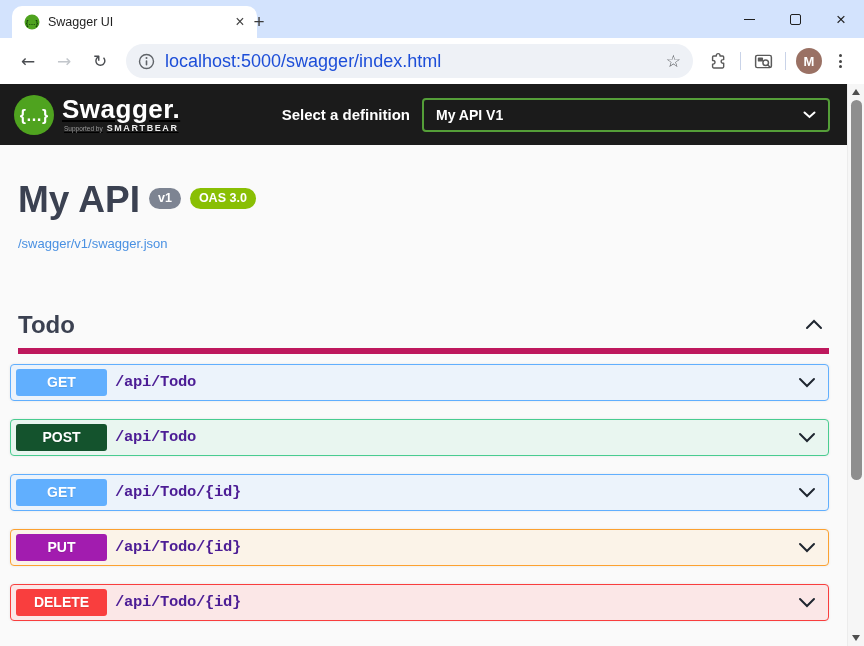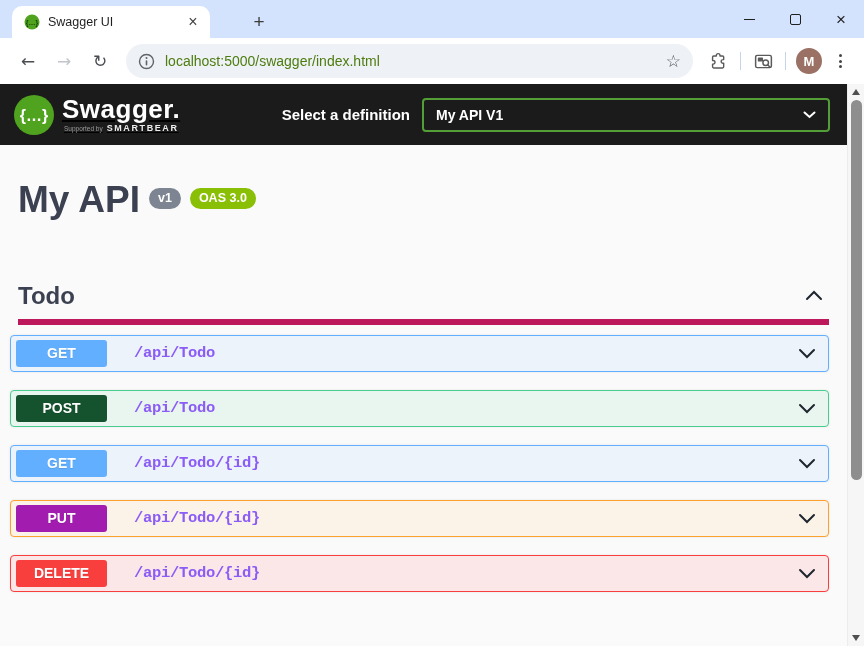--- a/index.html
+++ b/index.html
@@ -1,39 +1,39 @@
 <!DOCTYPE html>
 <html><head>
 <meta charset="utf-8">
 <style>
   * { margin:0; padding:0; box-sizing:border-box; cursor:default; }
   html,body { width:864px; height:646px; overflow:hidden; background:#fff;
     font-family:"Liberation Sans","DejaVu Sans",sans-serif; }
 
   
   .titlebar { height:38px; position:relative; }
-  .tab { position:absolute; left:12px; top:6px; width:198px; height:32px; background:#fff;
+  .tab { position:absolute; left:12px; top:6px; width:245px; height:32px; background:#fff;
     border-radius:10px 10px 0 0; display:flex; align-items:center; padding:0 8px 0 12px; }
   .tab-title { font-size:12.5px; color:#1f1f1f; margin-left:8px; flex:1; white-space:nowrap; overflow:hidden; }
   .tab-close { font-size:16px; color:#444; width:18px; height:18px; line-height:17px; text-align:center; border-radius:50%; }
   .newtab-btn { position:absolute; left:246px; top:9px; width:26px; height:26px; font-size:19px;
     color:#3c3c3c; text-align:center; line-height:25px; border-radius:50%; }
   .win-controls { position:absolute; right:0; top:0; height:38px; display:flex; }
   .win-btn { width:46px; height:38px; display:flex; align-items:center; justify-content:center; }
   .glyph-min { width:11px; height:0; border-top:1.4px solid #1f1f1f; display:block; }
   .glyph-max { width:11px; height:11px; border:1.4px solid #1f1f1f; border-radius:2px; display:block; }
   .glyph-close { font-size:17px; color:#1f1f1f; line-height:1; }
 
   .toolbar { height:46px; background:#fff; display:flex; align-items:center; padding:0 10px; }
   .nav-btn { width:30px; height:30px; display:flex; align-items:center; justify-content:center;
     font-size:17px; color:#4a4d51; font-family:"DejaVu Sans",sans-serif; margin:0 3px; }
   .nav-btn.disabled { color:#c2c6cb; }
   .omnibox { flex:1; height:34px; background:#eef1f6; border-radius:17px; margin:0 8px;
     display:flex; align-items:center; padding:0 12px; min-width:0; }
-  .url-text { font-size:14px; color:#4d7c0f; margin-left:10px; flex:1; white-space:nowrap; overflow:hidden; }
+  .url-text { font-size:18px; color:#1d4ed8; margin-left:10px; flex:1; white-space:nowrap; overflow:hidden; }
   .star { font-size:17px; color:#55585c; font-family:"DejaVu Sans",sans-serif; margin-left:8px; }
   .tb-icon { width:30px; height:30px; display:flex; align-items:center; justify-content:center; margin:0 2px; }
   .tb-divider { width:1px; height:18px; background:#c9d3e8; margin:0 5px; }
   .avatar { width:26px; height:26px; border-radius:50%; color:#fff; font-size:13px; font-weight:bold;
     display:flex; align-items:center; justify-content:center; margin:0 5px; }
   .menu-dots { display:flex; flex-direction:column; gap:2.5px; padding:0 12px; }
   .menu-dots i { width:3px; height:3px; border-radius:50%; background:#454545; display:block; }
 
   
   .viewport { height:562px; display:flex; }
@@ -67,22 +67,22 @@
   .tag-header { display:flex; align-items:center; padding-bottom:9px; border-bottom:6px solid #be185d; }
   .tag-name { font-size:24px; font-weight:700; color:#3b4151; flex:1; }
   .collapse-btn { padding:4px 6px; }
 
   
   .oplist { margin:10px 0 0 -8px; }
   .op-row { height:37px; border:1px solid; border-radius:4px; display:flex; align-items:center;
     padding:0 12px 0 5px; margin-bottom:18px; box-shadow:0 0 3px rgba(0,0,0,.08); }
   .method-badge { width:91px; height:27px; border-radius:3px; color:#fff; font-size:14px; font-weight:700;
     display:flex; align-items:center; justify-content:center; text-shadow:0 1px 0 rgba(0,0,0,.1); }
-  .op-path { margin-left:27px; font-family:"Liberation Mono","DejaVu Sans Mono",monospace;
-    font-weight:700; font-size:15.5px; color:#8b5cf6; letter-spacing:-.3px; }
+  .op-path { margin-left:8px; font-family:"Liberation Mono","DejaVu Sans Mono",monospace;
+    font-weight:700; font-size:15.5px; color:#4c1d95; letter-spacing:-.3px; }
   .op-chevron { margin-left:auto; display:flex; align-items:center; }
 
   
   .scrollbar { width:17px; background:#f6f6f6; position:relative; border-left:1px solid #ececec; }
   .sb-arrow { position:absolute; left:0; width:16px; height:14px; display:flex; align-items:center; justify-content:center; }
   .sb-arrow.up { top:1px; }
   .sb-arrow.down { bottom:1px; }
   .tri-up { width:0; height:0; border-left:4px solid transparent; border-right:4px solid transparent; border-bottom:6px solid #4f4f4f; }
   .tri-down { width:0; height:0; border-left:4px solid transparent; border-right:4px solid transparent; border-top:6px solid #4f4f4f; }
   .sb-thumb { position:absolute; left:2.5px; top:16px; width:11px; height:380px; background:#8e8e8e; border-radius:7px; }
@@ -175,20 +175,23 @@
         </svg>
       </div>
     </div>
 
     <div class="info">
       <div class="title-row">
         <h1 class="api-title" style="color: rgb(59, 65, 81);">My API</h1>
         <span class="pill" style="background: rgb(125, 132, 146);">v1</span>
         <span class="pill" style="background: rgb(137, 191, 4);">OAS 3.0</span>
       </div>
+      <div class="spec-link" style="color: rgb(73, 144, 226);">
+        <a>/swagger/v1/swagger.json</a>
+      </div>
     </div>
 
     <div class="tag-section">
       <div class="tag-header">
         <span class="tag-name">Todo</span>
         <span class="collapse-btn">
           <svg width="18" height="11" viewBox="0 0 18 11" fill="none">
             <polyline points="2,9 9,2 16,9" stroke="#1f2630" stroke-width="2" stroke-linecap="round"></polyline>
           </svg>
         </span>

